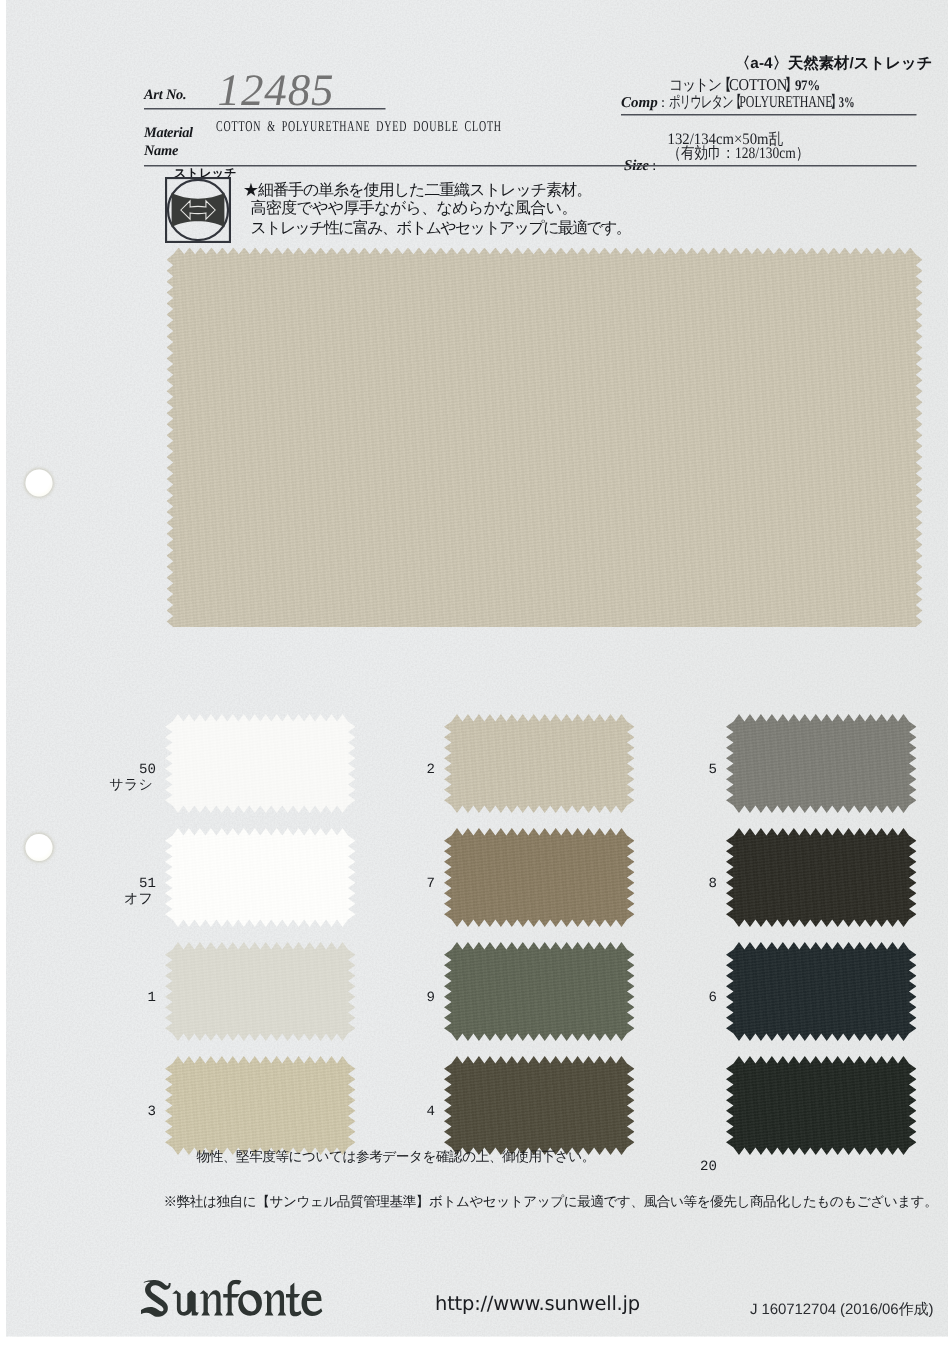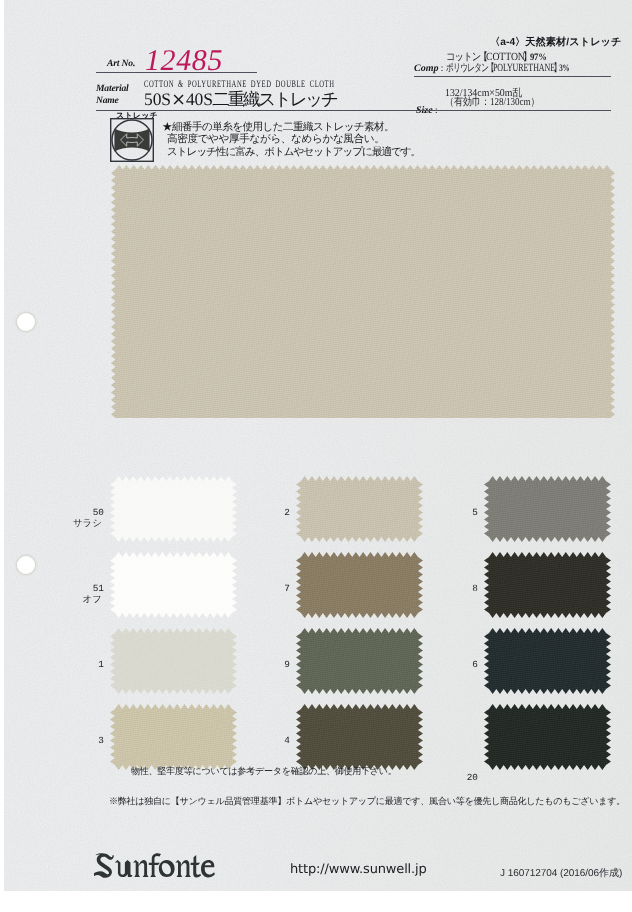--- a/index.html
+++ b/index.html
@@ -10,23 +10,23 @@
         background:linear-gradient(100deg,#eaeced 0%,#ebedee 40%,#e8eaea 75%,#e7e9e9 100%);}
   .grain{position:absolute;inset:0;filter:url(#paperGrain);opacity:.85;pointer-events:none;}
   .hole{position:absolute;width:18px;height:18px;border-radius:50%;
         background:radial-gradient(circle at 45% 40%,#ffffff 55%,#fbfbf2 80%,#f2f1e4 100%);
         box-shadow:0 0 2px 1px rgba(190,188,168,.55);}
 
   
   .hdr{position:absolute;left:0;top:0;width:632px;height:120px;}
   .lbl-it{font-family:"Liberation Serif",serif;font-style:italic;font-weight:bold;color:#15171b;
           transform-origin:0 50%;white-space:nowrap;}
-  .artlbl{position:absolute;left:96px;top:58px;font-size:9.6px;letter-spacing:-.15px;margin-left:11px;}
+  .artlbl{position:absolute;left:96px;top:58px;font-size:9.6px;letter-spacing:-.15px;}
   .artno{position:absolute;left:145px;top:44px;font-family:"Liberation Serif",serif;
-         font-style:italic;font-size:30px;color:#be185d;letter-spacing:0.6px;}
+         font-style:italic;font-size:30px;color:#737373;letter-spacing:0.6px;}
   .rule{position:absolute;background:#4d5058;height:1px;}
   .matlbl{position:absolute;left:96px;top:83px;font-size:9.6px;letter-spacing:-.2px;}
   .namelbl{position:absolute;left:96px;top:94.5px;font-size:9.6px;letter-spacing:-.2px;}
   .matval{position:absolute;left:144px;top:78.5px;font-size:10px;color:#1d1f24;
           font-family:"Liberation Serif",serif;letter-spacing:.85px;word-spacing:2.6px;
           transform:scaleX(.663);transform-origin:0 0;white-space:nowrap;}
   .nameval{position:absolute;left:144px;top:88px;font-size:17.5px;color:#16181c;
            font-family:"Liberation Serif",serif;letter-spacing:-0.1px;white-space:nowrap;}
   .nameval .xsym{font-size:17.5px;font-family:"DejaVu Sans",sans-serif;margin:0 0.2px;}
   .nameval .njp{letter-spacing:-2.2px;margin-left:-0.5px;}
@@ -81,21 +81,20 @@
 </div>
 
 <div class="hdr">
   <div class="lbl-it artlbl">Art No.</div>
   <div class="artno">12485</div>
   <div class="rule" style="left:96px;top:72px;width:161px;"></div>
 
   <div class="lbl-it matlbl">Material</div>
   <div class="matval">COTTON &amp; POLYURETHANE DYED DOUBLE CLOTH</div>
   <div class="lbl-it namelbl">Name</div>
-  <div class="nameval"><span>50S</span><span class="xsym">×</span><span>40S</span><span class="njp">二重織ストレッチ</span></div>
 
   <div class="cat">〈a-4〉天然素材/ストレッチ</div>
   <div class="lbl-it complbl"><span>Comp</span><span class="cln">：</span></div>
   <div class="compv" style="top:51px;transform:scaleX(.885);"><span class="jp">コットン</span><span class="brk">【</span><span class="en">COTTON</span><span class="brk">】</span><span class="pct">97%</span></div>
   <div class="compv" style="top:62px;transform:scaleX(.725);"><span class="jp">ポリウレタン</span><span class="brk">【</span><span class="en">POLYURETHANE</span><span class="brk">】</span><span class="pct">3%</span></div>
   <div class="rule" style="left:414px;top:76px;width:197px;"></div>
 
   <div class="lbl-it sizelbl"><span>Size</span><span class="cln">：</span></div>
   <div class="sizev" style="top:87px;transform:scaleX(.93);">132/134cm×50m乱</div>
   <div class="sizev" style="top:96px;transform:scaleX(.85);">（有効巾：128/130cm）</div>

